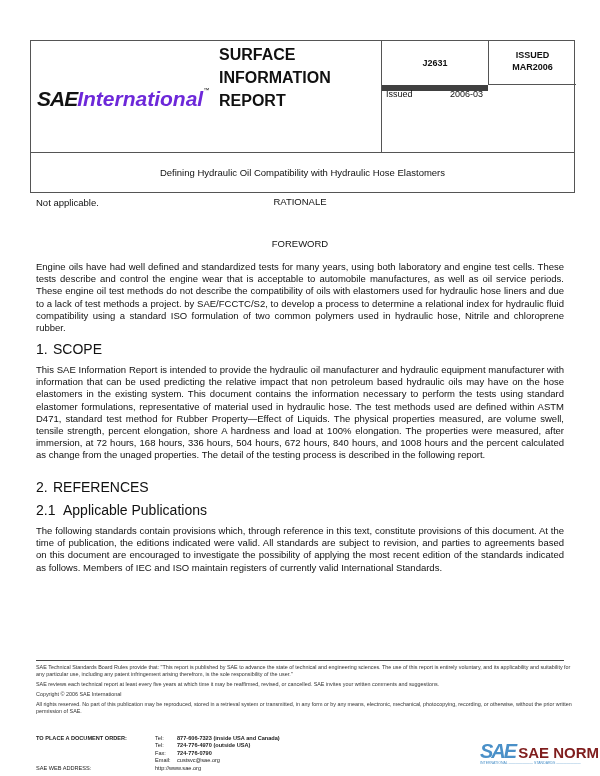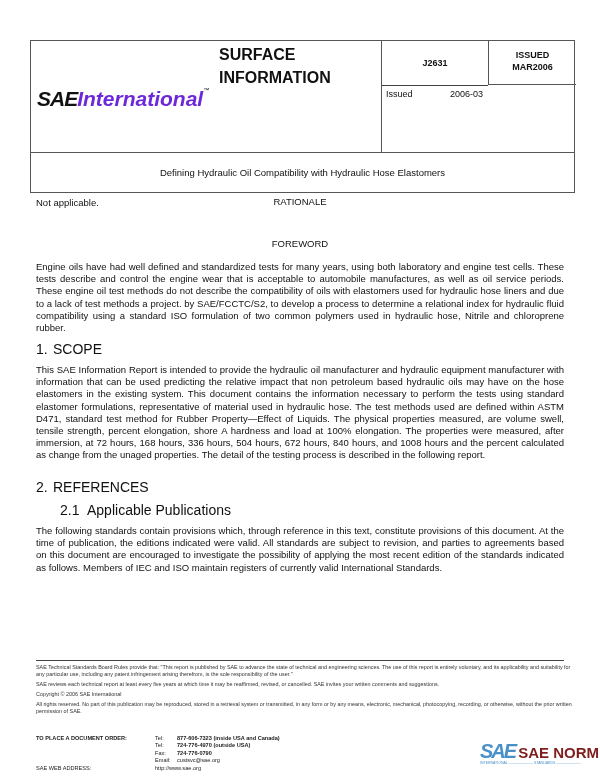--- a/index.html
+++ b/index.html
@@ -5,21 +5,21 @@
   html, body { margin:0; padding:0; background:#ffffff; }
   body { width:600px; height:776px; position:relative; overflow:hidden; font-family:"Liberation Sans", sans-serif; color:#111; }
   .hdr { position:absolute; left:30px; top:40px; width:545px; height:153px; border:1px solid #555; box-sizing:border-box; }
   .hdr .row1 { position:absolute; left:0; top:0; width:100%; height:111px; border-bottom:1px solid #555; }
   .logo { position:absolute; left:6px; top:46px; font-size:21px; white-space:nowrap; }
   .logo .sae { font-weight:bold; font-style:italic; letter-spacing:-1px; font-size:21px; }
   .logo .intl { font-style:italic; font-weight:bold; font-size:21px; color:#6d28d9; }
   .logo .tm { font-size:6px; vertical-align:top; }
   .doc-type { position:absolute; left:188px; top:2px; font-weight:bold; font-size:16px; line-height:23px; }
   .meta-box { position:absolute; left:350px; top:0; width:194px; height:111px; border-left:1px solid #555; }
-  .docnum { position:absolute; left:0; top:0; width:106px; height:44px; border-bottom:1px solid #404040; font-size:9px; font-weight:bold; text-align:center; line-height:44px; }
+  .docnum { position:absolute; left:0; top:0; width:106px; height:44px; border-bottom:6px solid #404040; font-size:9px; font-weight:bold; text-align:center; line-height:44px; }
   .issued-box { position:absolute; left:106px; top:0; width:88px; height:44px; border-left:1px solid #555; border-bottom:1px solid #555; font-size:9px; font-weight:bold; text-align:center; padding-top:8px; box-sizing:border-box; line-height:12px; }
   .issued-line { position:absolute; left:4px; top:48px; font-size:9px; }
   .issued-line .lbl { display:inline-block; width:64px; }
   .title-row { position:absolute; left:0; top:111px; width:100%; height:41px; text-align:center; font-size:9.5px; line-height:41px; }
   .section-c { position:absolute; left:0; width:600px; text-align:center; font-size:9.5px; }
   .p { position:absolute; left:36px; width:528px; font-size:9.5px; line-height:12.2px; text-align:justify; }
   .h { position:absolute; left:36px; font-size:14px; }
   .h .num { display:inline-block; width:17px; }
   .h .num2 { display:inline-block; width:27px; }
   .footline { position:absolute; left:36px; top:660px; width:528px; border-top:1px solid #444; }
@@ -37,20 +37,21 @@
 <body>
 
 <div class="hdr">
   <div class="row1">
     <div class="logo">
       <span class="sae">SAE</span><span class="intl">International</span><span class="tm">™</span>
     </div>
     <div class="doc-type">
       <div>SURFACE</div>
       <div>INFORMATION</div>
+      <div>REPORT</div>
     </div>
     <div class="meta-box">
       <div class="docnum">J2631</div>
       <div class="issued-box">
         <div>ISSUED</div>
         <div>MAR2006</div>
       </div>
       <div class="issued-line">
         <span class="lbl">Issued</span><span>2006-03</span>
       </div>
@@ -65,21 +66,21 @@
 <div class="p" style="top:261px;">Engine oils have had well defined and standardized tests for many years, using both laboratory and engine test cells. These tests describe and control the engine wear that is acceptable to automobile manufactures, as well as oil service periods.  These engine oil test methods do not describe the compatibility of oils with elastomers used for hydraulic hose liners and due to a lack of test methods a project. by SAE/FCCTC/S2, to develop a process to determine a relational index for hydraulic fluid compatibility using a standard ISO formulation of two common polymers used in hydraulic hose, Nitrile and chloroprene rubber.</div>
 
 <div class="h" style="top:341px;">
   <span class="num">1.</span><span>SCOPE</span>
 </div>
 <div class="p" style="top:364px;">This SAE Information Report is intended to provide the hydraulic oil manufacturer and hydraulic equipment manufacturer with information that can be used predicting the relative impact that non petroleum based hydraulic oils may have on the hose elastomers in the existing system.  This document contains the information necessary to perform the tests using standard elastomer formulations, representative of material used in hydraulic hose.  The test methods used are defined within ASTM D471, standard test method for Rubber Property—Effect of Liquids.  The physical properties measured, are volume swell, tensile strength, percent elongation, shore A hardness and load at 100% elongation.  The properties were measured, after immersion, at 72 hours, 168 hours, 336 hours, 504 hours, 672 hours, 840 hours, and 1008 hours and the percent calculated as change from the unaged properties.  The detail of the testing process is described in the following report.</div>
 
 <div class="h" style="top:479px;">
   <span class="num">2.</span><span>REFERENCES</span>
 </div>
-<div class="h" style="top:502px;margin-left:24px;">
+<div class="h" style="top:502px;">
   <span class="num2">2.1</span><span>Applicable Publications</span>
 </div>
 <div class="p" style="top:525px;">The following standards contain provisions which, through reference in this text, constitute provisions of this document. At the time of publication, the editions indicated were valid.  All standards are subject to revision, and parties to agreements based on this document are encouraged to investigate the possibility of applying the most recent edition of the standards indicated as follows.  Members of IEC and ISO maintain registers of currently valid International Standards.</div>
 
 <div class="footline"></div>
 <div class="fn" style="top:664px;">SAE Technical Standards Board Rules provide that: "This report is published by SAE to advance the state of technical and engineering sciences.  The use of this report is entirely voluntary, and its applicability and suitability for any particular use, including any patent infringement arising therefrom, is the sole responsibility of the user."</div>
 <div class="fn" style="top:681px;">SAE reviews each technical report at least every five years at which time it may be reaffirmed, revised, or cancelled.  SAE invites your written comments and suggestions.</div>
 <div class="fn" style="top:691px;">Copyright © 2006 SAE International</div>
 <div class="fn" style="top:701px;">All rights reserved. No part of this publication may be reproduced, stored in a retrieval system or transmitted, in any form or by any means, electronic, mechanical, photocopying, recording, or otherwise, without the prior written permission of SAE.</div>
 

